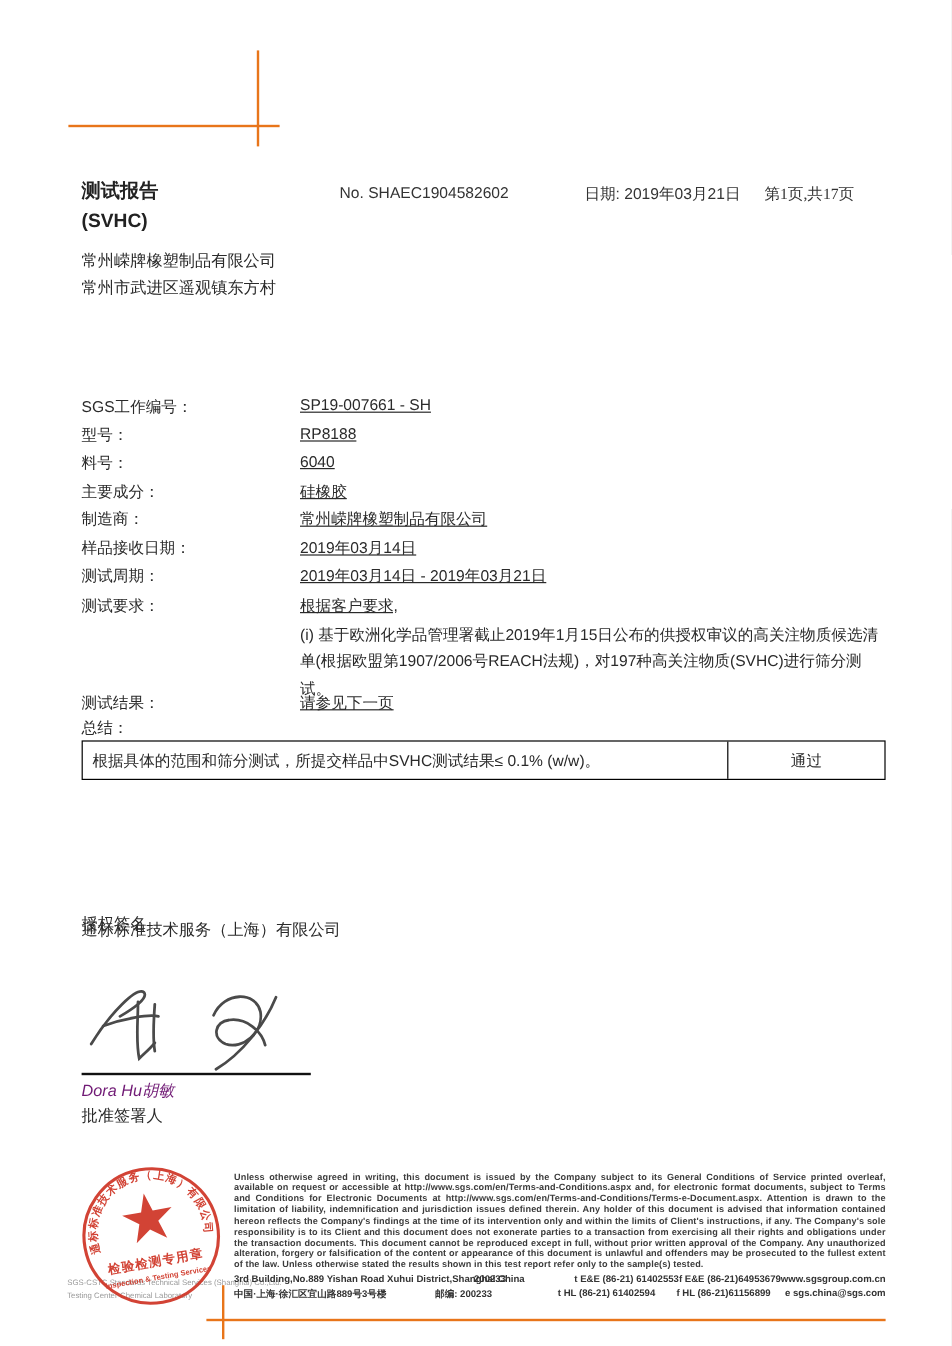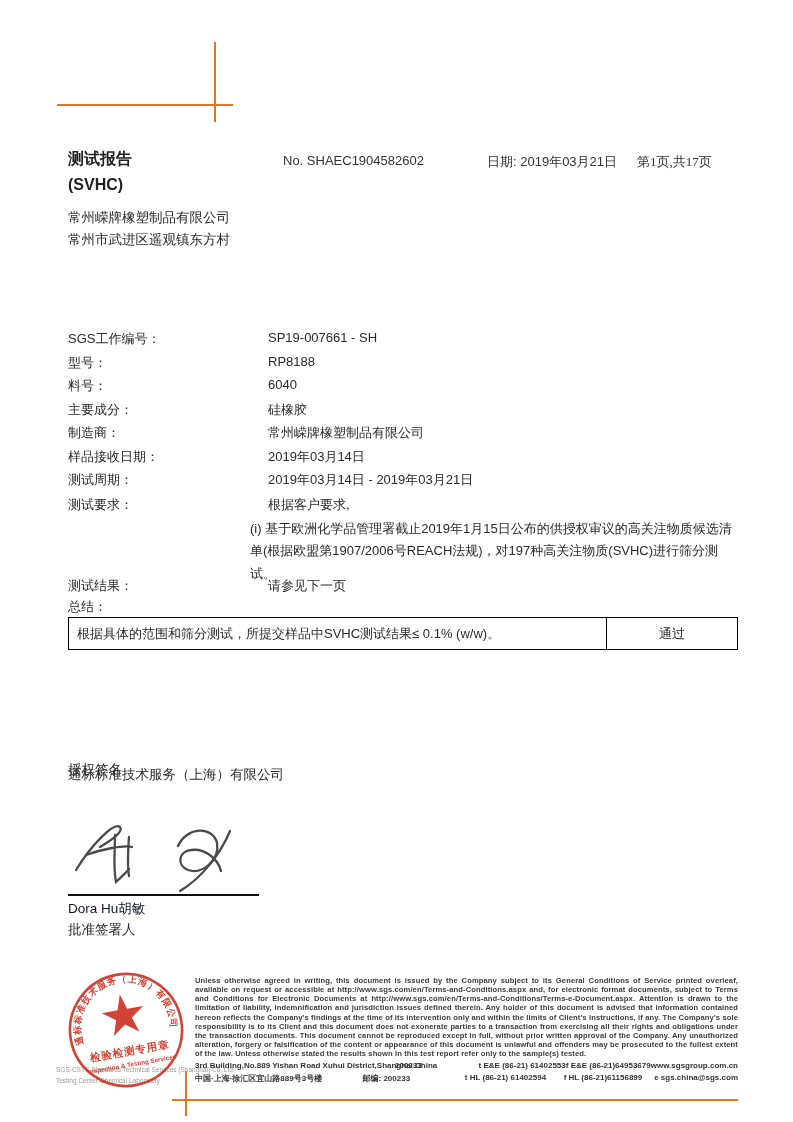--- a/index.html
+++ b/index.html
@@ -23,35 +23,35 @@
   .report-no   { left:283px; top:153px; font-size:13px; color:#333; }
   .report-date { left:487px; top:153px; font-size:13px; color:#333;text-align:right; }
   .report-page { left:637px; top:153px; font-size:13px; color:#333;font-family:Liberation Serif, serif; }
 
   .applicant { left:68px; top:207px; font-size:13.5px; line-height:22px; color:#2a2a2a; }
 
   
   .intro-line { left:68px; top:301px; font-size:13px; color:#2a2a2a; }
   .info-row { position:absolute; left:68px; width:670px; font-size:13px; color:#2a2a2a; }
   .info-row .lbl { position:absolute; left:0; top:0; }
-  .info-row .val { position:absolute; left:200px; top:0; }
+  .info-row .val { position:absolute; left:182px; top:0;text-decoration:underline; }
   .req-detail { left:250px; top:518px; width:489px; font-size:13px; line-height:22.3px; color:#2a2a2a; }
   .summary-label { left:68px; top:598px; font-size:13px; color:#2a2a2a; }
 
   
   .summary-table { left:68px; top:617px; width:670px; height:33px; border:1px solid #000; display:flex; }
   .summary-table .cell-left { flex:1; display:flex; align-items:center; padding-left:8px; font-size:13px; color:#2a2a2a; }
   .summary-table .cell-right { width:131px; border-left:1px solid #000; display:flex; align-items:center; justify-content:center; font-size:13px; color:#2a2a2a; }
 
   
   .sig-company { left:68px; top:766px; font-size:13.5px; color:#2a2a2a; }
   .sig-auth    { left:68px; top:761px; font-size:13.5px; color:#2a2a2a; }
   .sig-svg     { left:70px; top:814px; }
   .sig-line    { left:68px; top:894px; width:191px; height:2px; background:#111; }
-  .sig-name    { left:68px; top:900px; font-size:13.5px; color:#0f172a; }
+  .sig-name    { left:68px; top:900px; font-size:13.5px; color:#701a75;font-style:italic; }
   .sig-role    { left:68px; top:921px; font-size:13.5px; color:#2a2a2a; }
 
   
   .footer-gray { left:56px; top:1064px; width:165px; font-size:6.5px; line-height:11px; color:#9a9a9a; white-space:nowrap; }
   .stamp-svg { left:52px; top:956px; opacity:.93; }
   .footer-right { left:195px; top:976px; width:543px; }
   .legal-text { font-size:7.6px; line-height:9.15px; text-align:justify; color:#3c3c3c; font-weight:600; letter-spacing:.1px; }
   .attention-text { margin-top:1px; font-size:7.6px; line-height:9.15px; color:#e8751a; font-weight:bold; }
   .addr-row { display:flex; margin-top:3px; font-size:8px; color:#333; font-weight:600; white-space:nowrap; }
   .addr-row .c1 { width:200px; }

